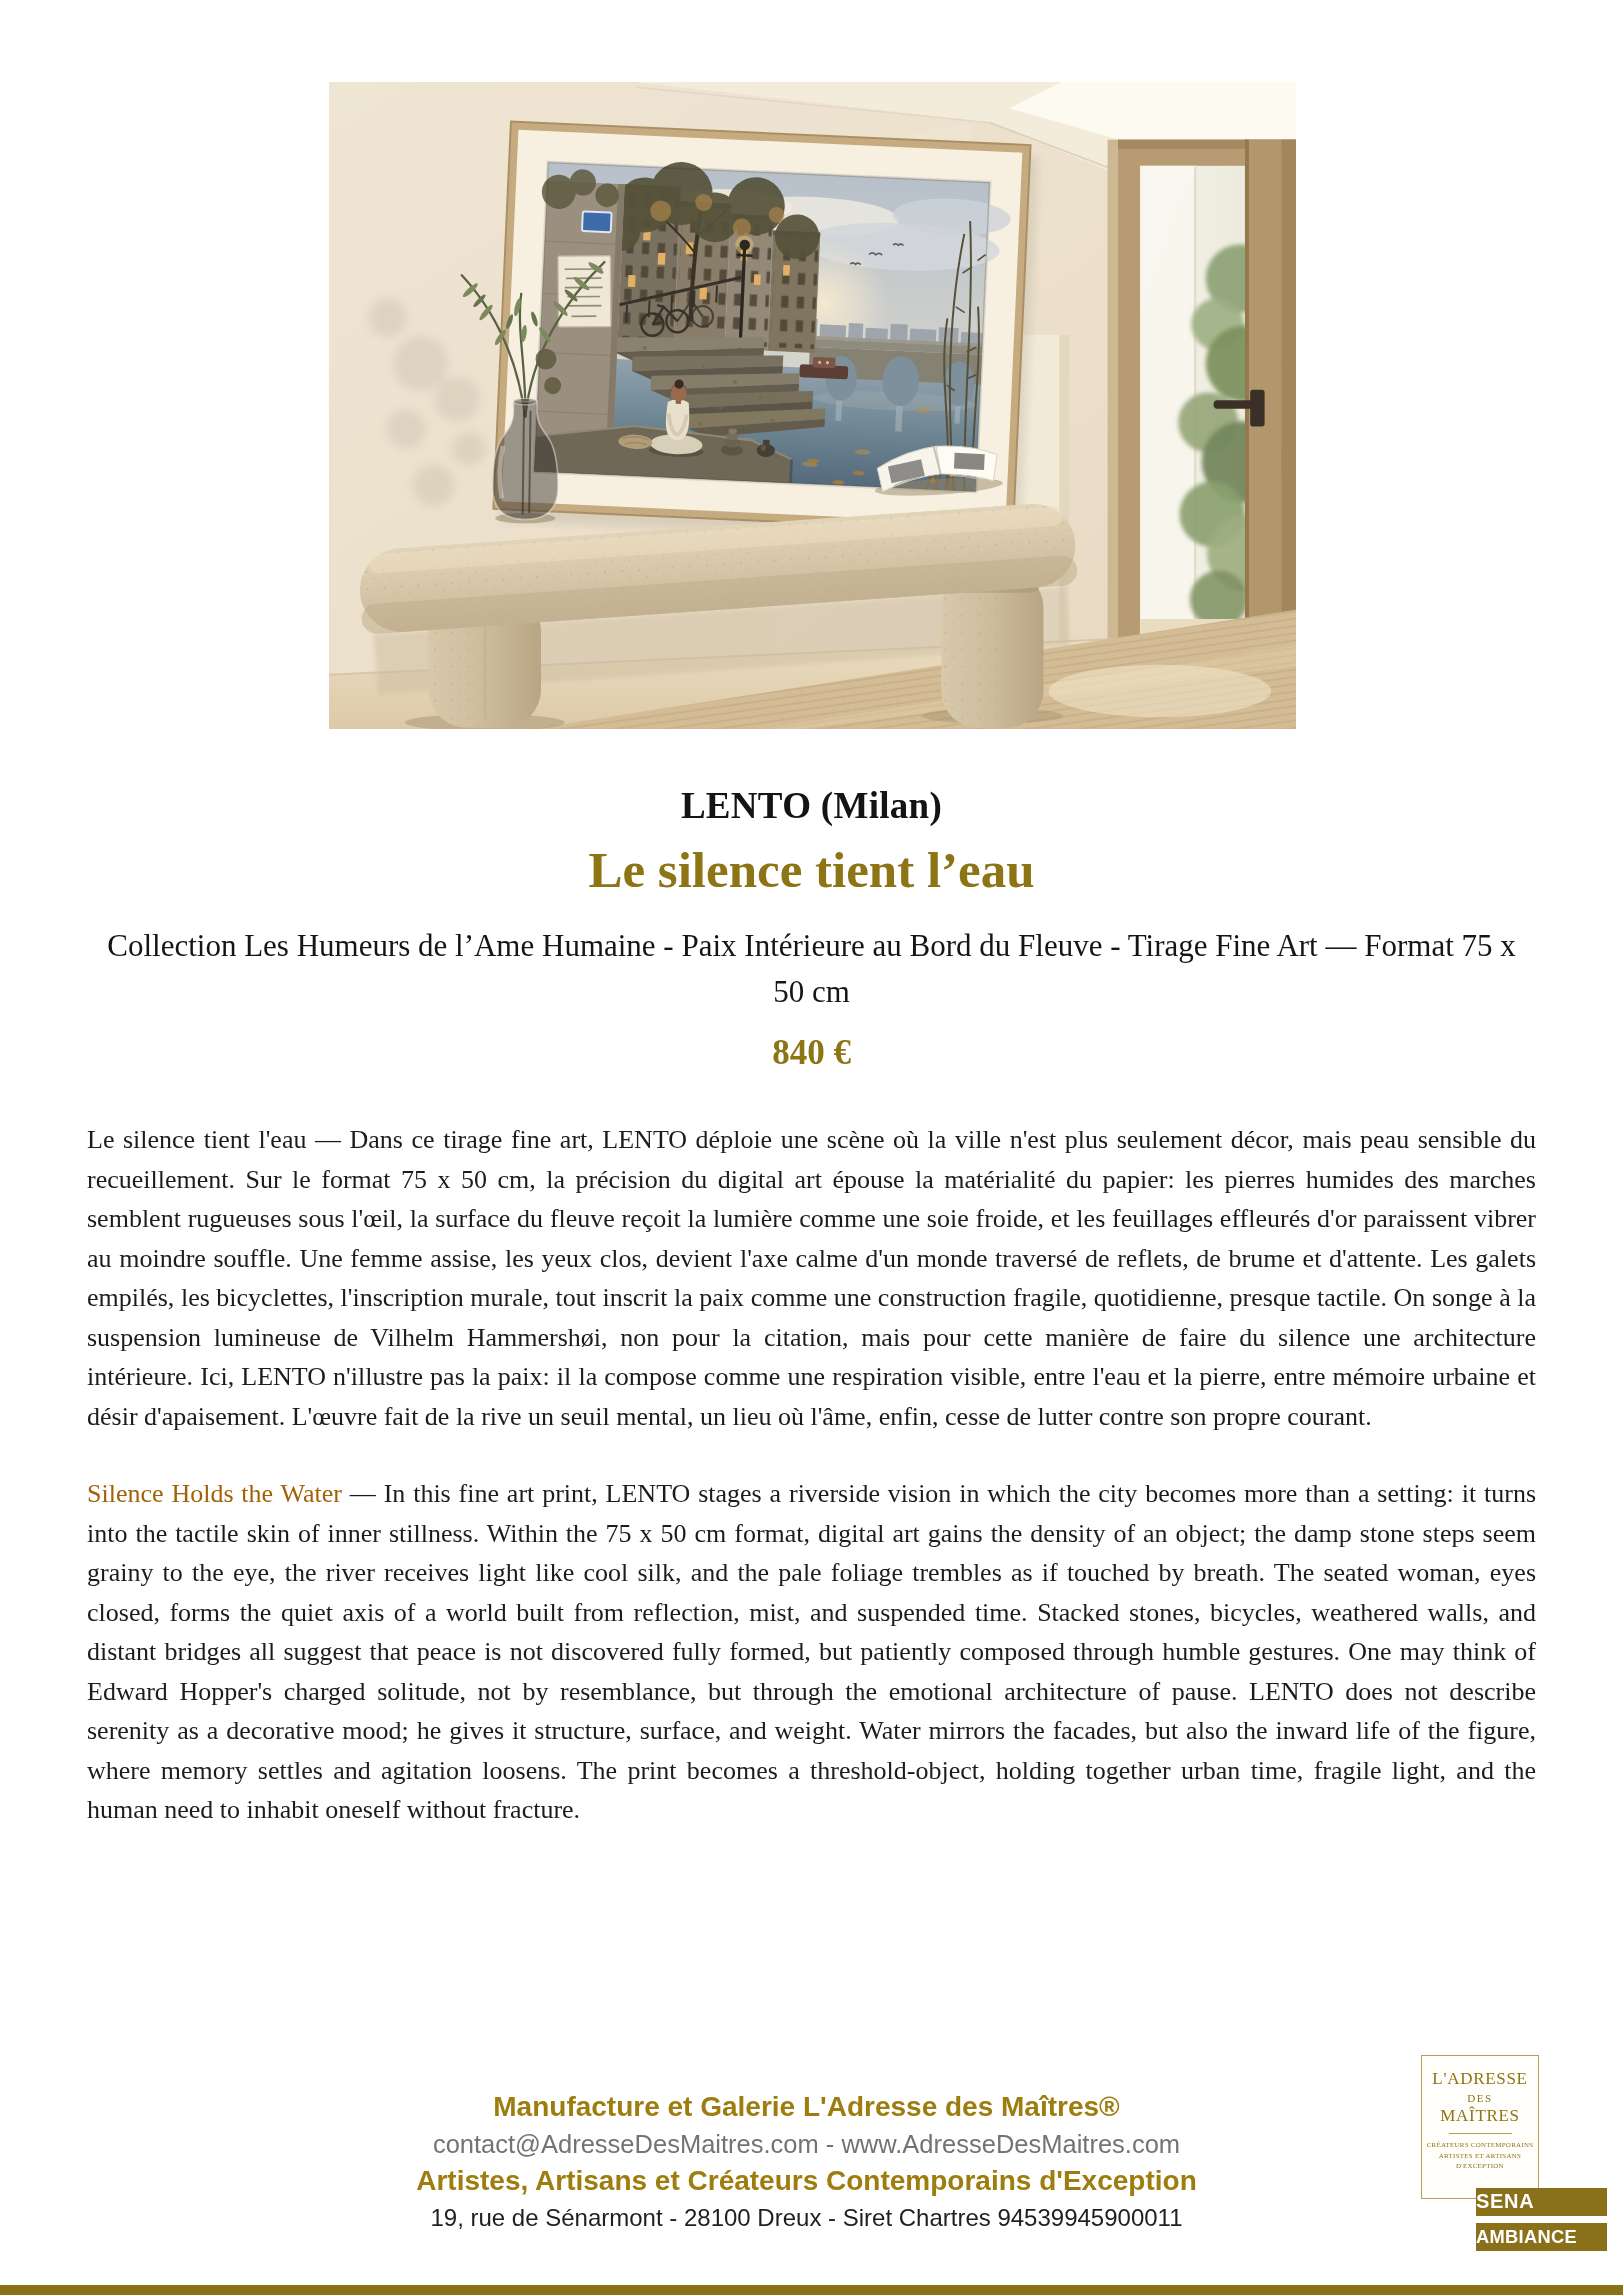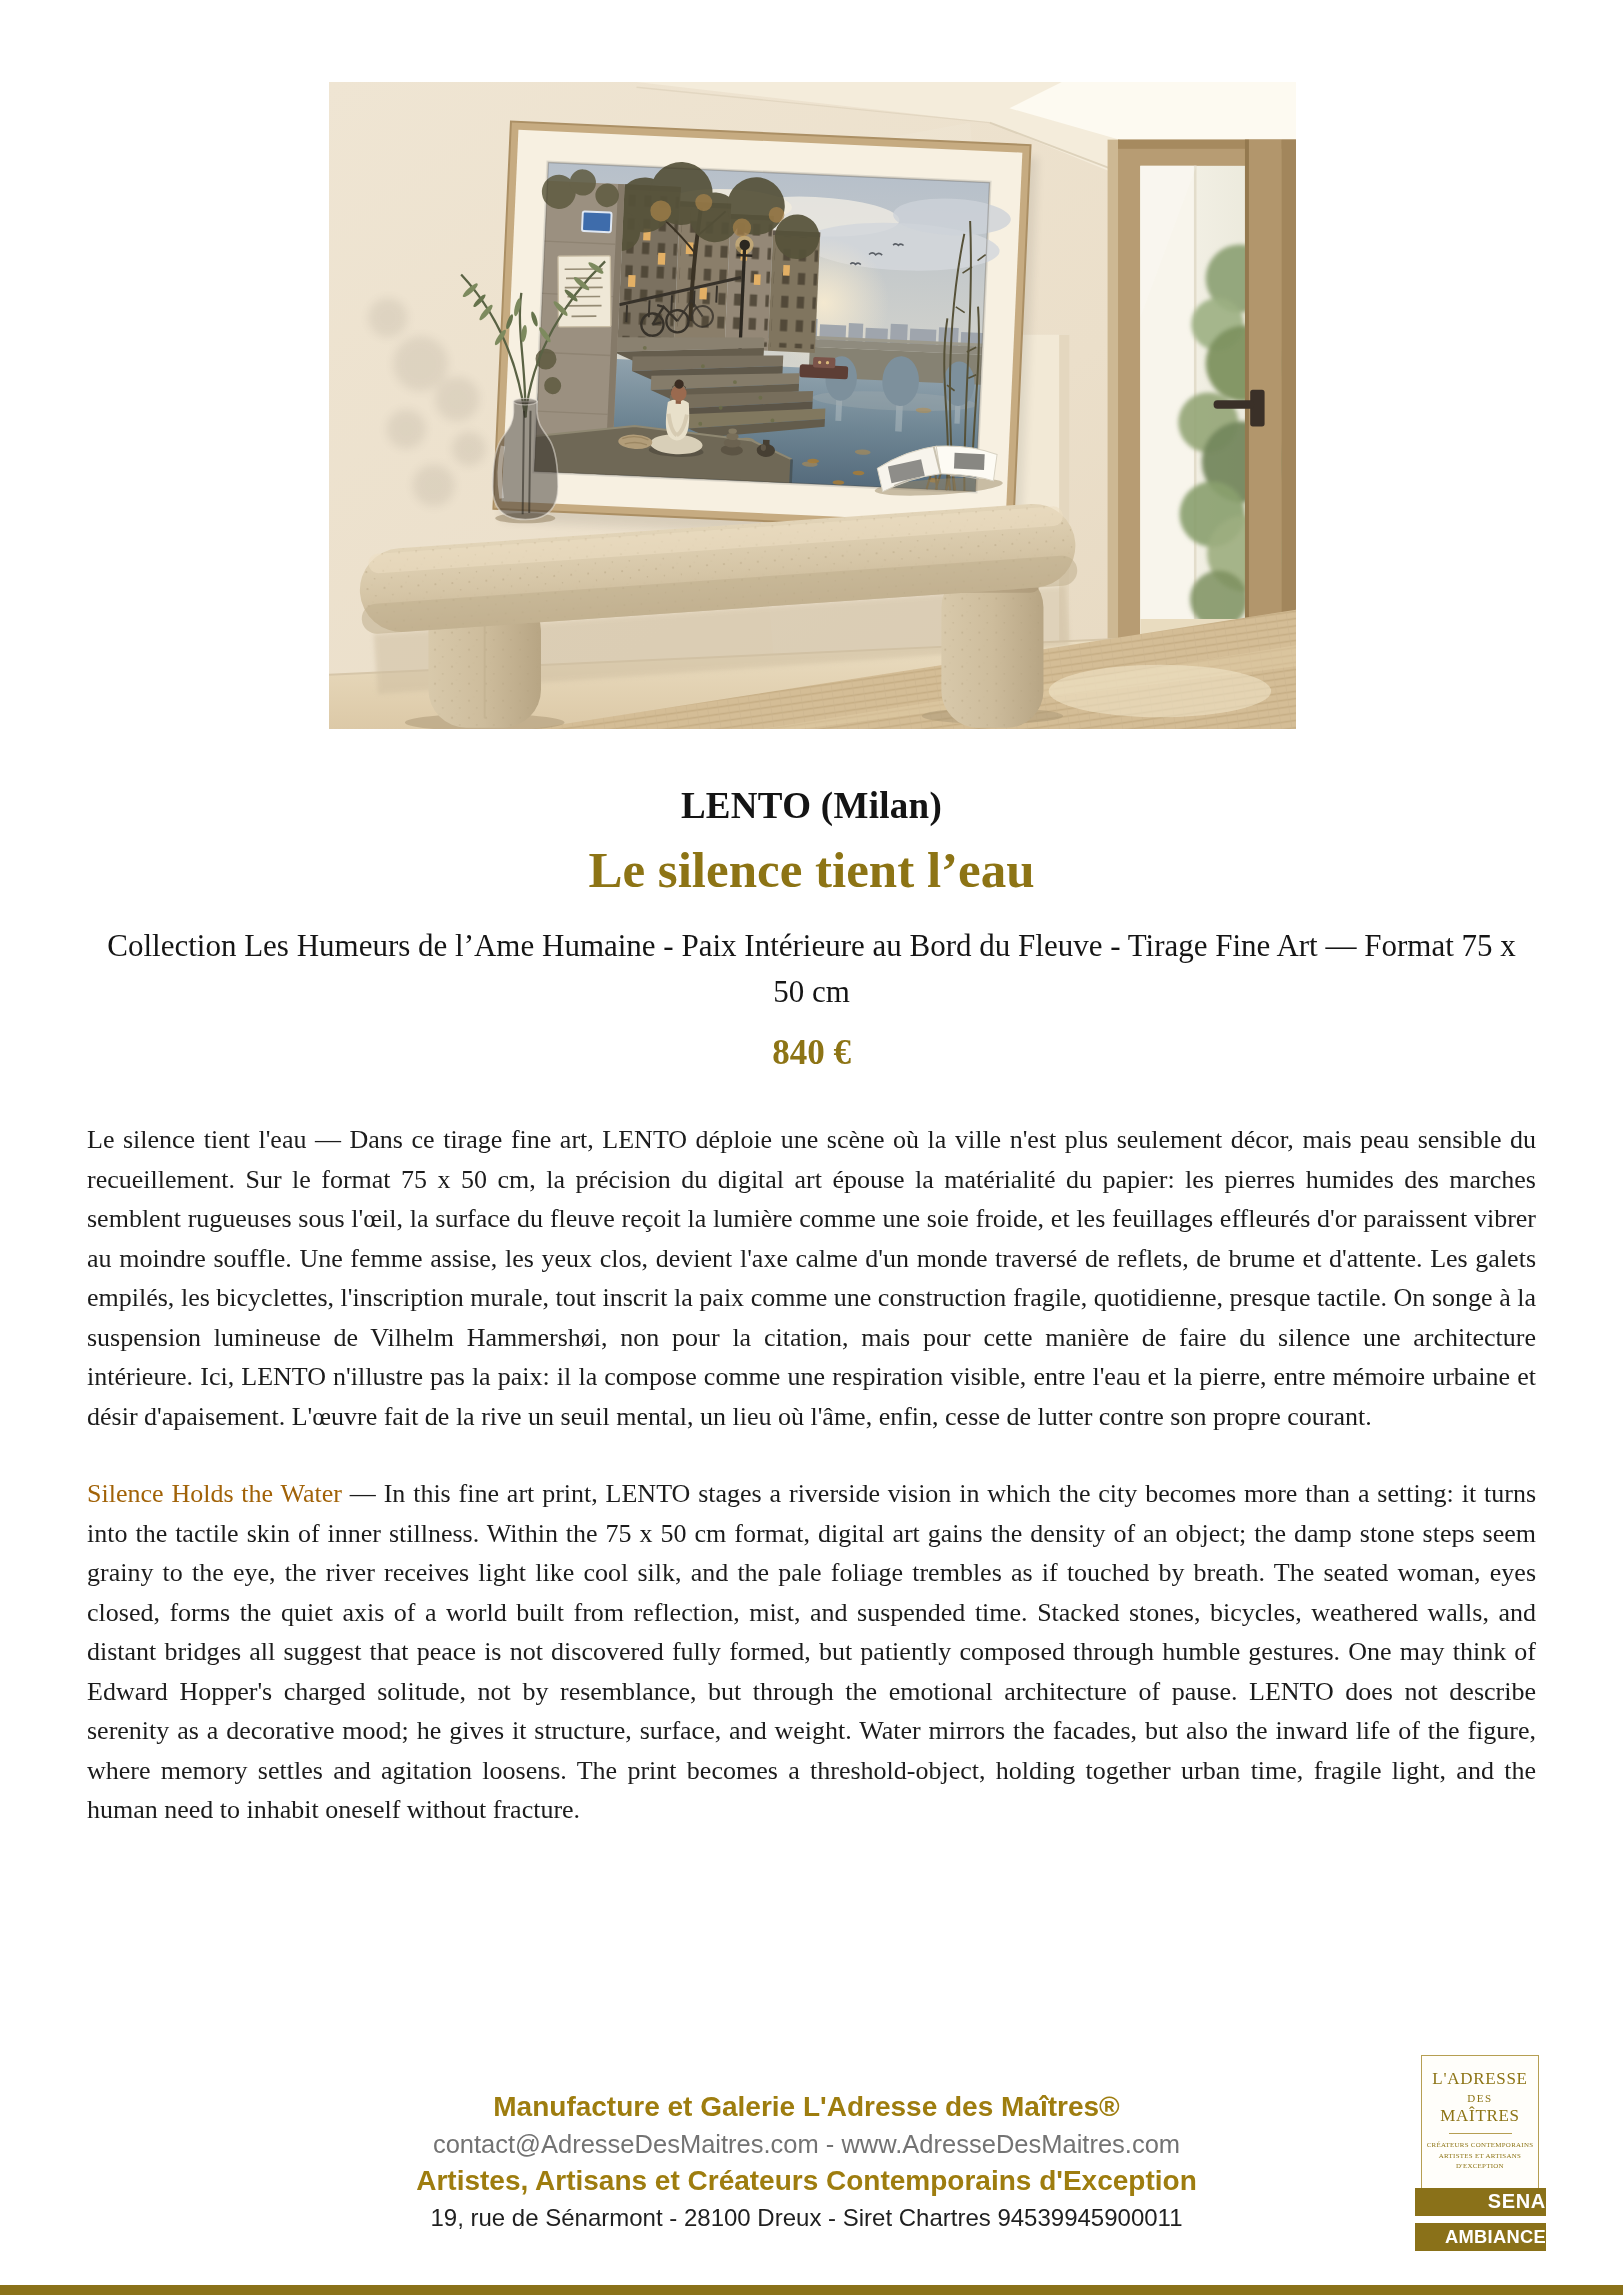--- a/index.html
+++ b/index.html
@@ -25,22 +25,22 @@
   .f-gold{font-size:28px;font-weight:bold;color:#9e7d0f;margin-bottom:7.2px;}
   .f-dark{font-size:25.5px;color:#737373;margin-bottom:5.9px;}
   .f-dark2{font-size:24px;color:#1f1f1f;margin-top:1.3px;}
   .logo-box{position:absolute;left:1421px;top:2055px;width:118px;height:144px;border:1.3px solid #b69f53;
             background:#fffefa;text-align:center;color:#8d7415;box-sizing:border-box;padding-top:13px;}
   .logo-l1{font-size:17px;letter-spacing:0.7px;}
   .logo-l2{font-size:11px;letter-spacing:1.6px;margin-top:3.3px;}
   .logo-l3{font-size:17px;letter-spacing:0.7px;margin-top:2px;}
   .logo-div{width:63px;height:0.7px;background:#b69f53;margin:7.2px auto 5.9px auto;}
   .logo-sub{font-size:6.9px;letter-spacing:0.3px;line-height:1.55;}
-  .badge{position:absolute;left:1415px;width:131px;height:27.5px;background:#8a7119;color:#ffffff;
-         font-family:"Liberation Sans", sans-serif;font-weight:bold;text-align:right;line-height:27.5px;}
+  .badge{position:absolute;left:1476px;width:131px;height:27.5px;background:#8a7119;color:#ffffff;
+         font-family:"Liberation Sans", sans-serif;font-weight:bold;text-align:left;line-height:27.5px;}
   .badge-sena{top:2188px;font-size:20px;letter-spacing:0.7px;}
   .badge-ambiance{top:2223px;font-size:18.3px;letter-spacing:0.3px;}
   .bottom-bar{position:absolute;left:0;top:2285px;width:1623px;height:10.5px;background:#8a7119;}
 </style>
 </head>
 <body>
 
 <div class="page">
 
   <div class="hero">

